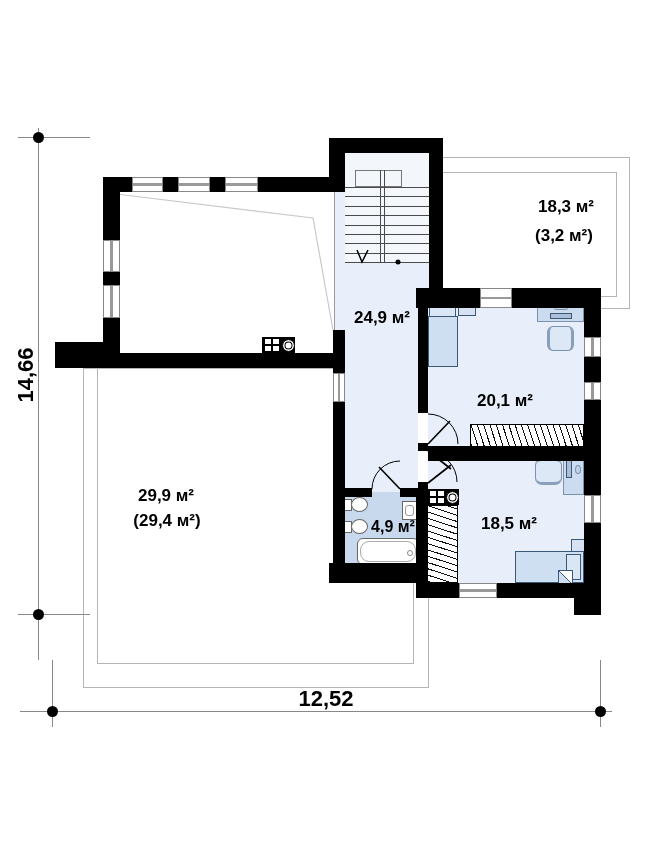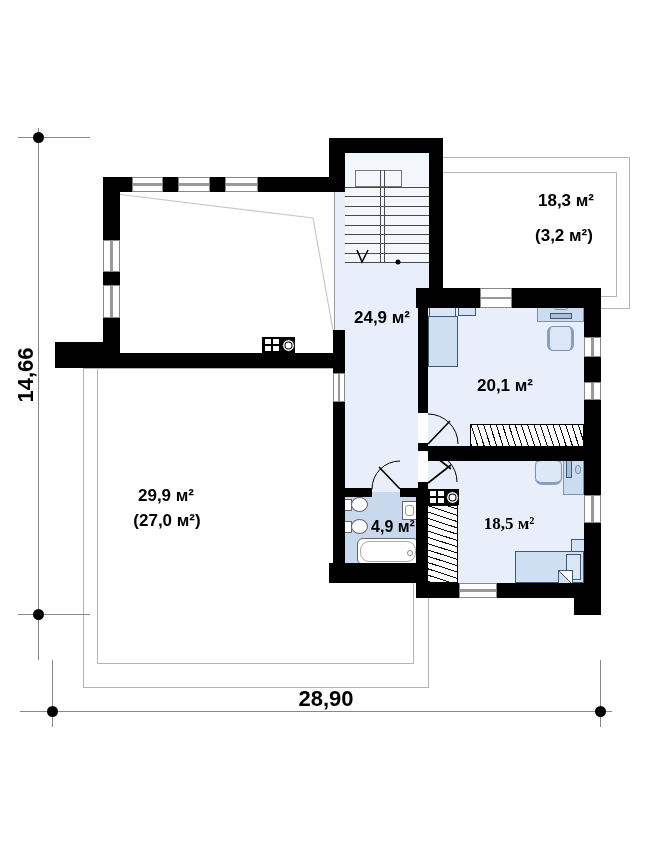--- a/index.html
+++ b/index.html
@@ -160,38 +160,38 @@
     <line x1="428" y1="444" x2="450" y2="421" stroke="#000" stroke-width="1.6"></line>
     <path d="M 428 452 A 30 30 0 0 1 457 482" fill="none" stroke="#000" stroke-width="1"></path>
     <line x1="428" y1="451" x2="451" y2="469" stroke="#000" stroke-width="1.6"></line>
     <line x1="428" y1="483" x2="451" y2="465" stroke="#000" stroke-width="1.6"></line>
     <path d="M 372 489 A 28 28 0 0 1 400 461" fill="none" stroke="#000" stroke-width="1"></path>
     <line x1="400" y1="489" x2="379" y2="467" stroke="#000" stroke-width="1.6"></line>
     <polyline points="357,250 362,262 368,250" fill="none" stroke="#000" stroke-width="1.5"></polyline>
     <circle cx="398" cy="262" r="2.5" fill="#000"></circle>
   </svg>
 
-  <div class="label" style="left:516px;top:191px;width:100px;">18,3 м²</div>
+  <div class="label" style="left:516px;top:197px;width:100px;">18,3 м²</div>
   <div class="label" style="left:514px;top:226px;width:100px;">(3,2 м²)</div>
   <div class="label" style="left:337px;top:308px;width:90px;">24,9 м²</div>
-  <div class="label" style="left:460px;top:376px;width:90px;">20,1 м²</div>
-  <div class="label" style="left:464px;top:514px;width:90px;font-family:Liberation Serif, serif;">18,5 м²</div>
+  <div class="label" style="left:460px;top:391px;width:90px;">20,1 м²</div>
+  <div class="label" style="left:464px;top:514px;width:90px;">18,5 м²</div>
   <div class="label" style="left:358px;top:518px;width:70px;font-size:16px;">4,9 м²</div>
   <div class="label" style="left:121px;top:486px;width:90px;">29,9 м²</div>
-  <div class="label" style="left:117px;top:511px;width:100px;">(27,0 м²)</div>
+  <div class="label" style="left:117px;top:511px;width:100px;">(29,4 м²)</div>
 
   <div class="thinline" style="left:38px;top:128px;width:1px;height:532px;background:#888;"></div>
   <div class="thinline" style="left:18px;top:137px;width:72px;height:1px;background:#888;"></div>
   <div class="thinline" style="left:18px;top:614px;width:72px;height:1px;background:#888;"></div>
   <div class="dot" style="left:33px;top:132px;"></div>
   <div class="dot" style="left:33px;top:609px;"></div>
   <div class="abs" style="left:26px;top:376px;width:0;height:0;">
     <div class="dimlabel" style="left:-50px;top:-14px;width:100px;transform:rotate(-90deg);">14,66</div>
   </div>
 
   <div class="thinline" style="left:20px;top:711px;width:592px;height:1px;background:#888;"></div>
   <div class="thinline" style="left:52px;top:660px;width:1px;height:67px;background:#888;"></div>
   <div class="thinline" style="left:600px;top:660px;width:1px;height:67px;background:#888;"></div>
   <div class="dot" style="left:47px;top:706px;"></div>
   <div class="dot" style="left:595px;top:706px;"></div>
-  <div class="dimlabel" style="left:286px;top:686px;width:80px;">28,90</div>
+  <div class="dimlabel" style="left:286px;top:686px;width:80px;">12,52</div>
 
 </div>
 
 </body></html>

